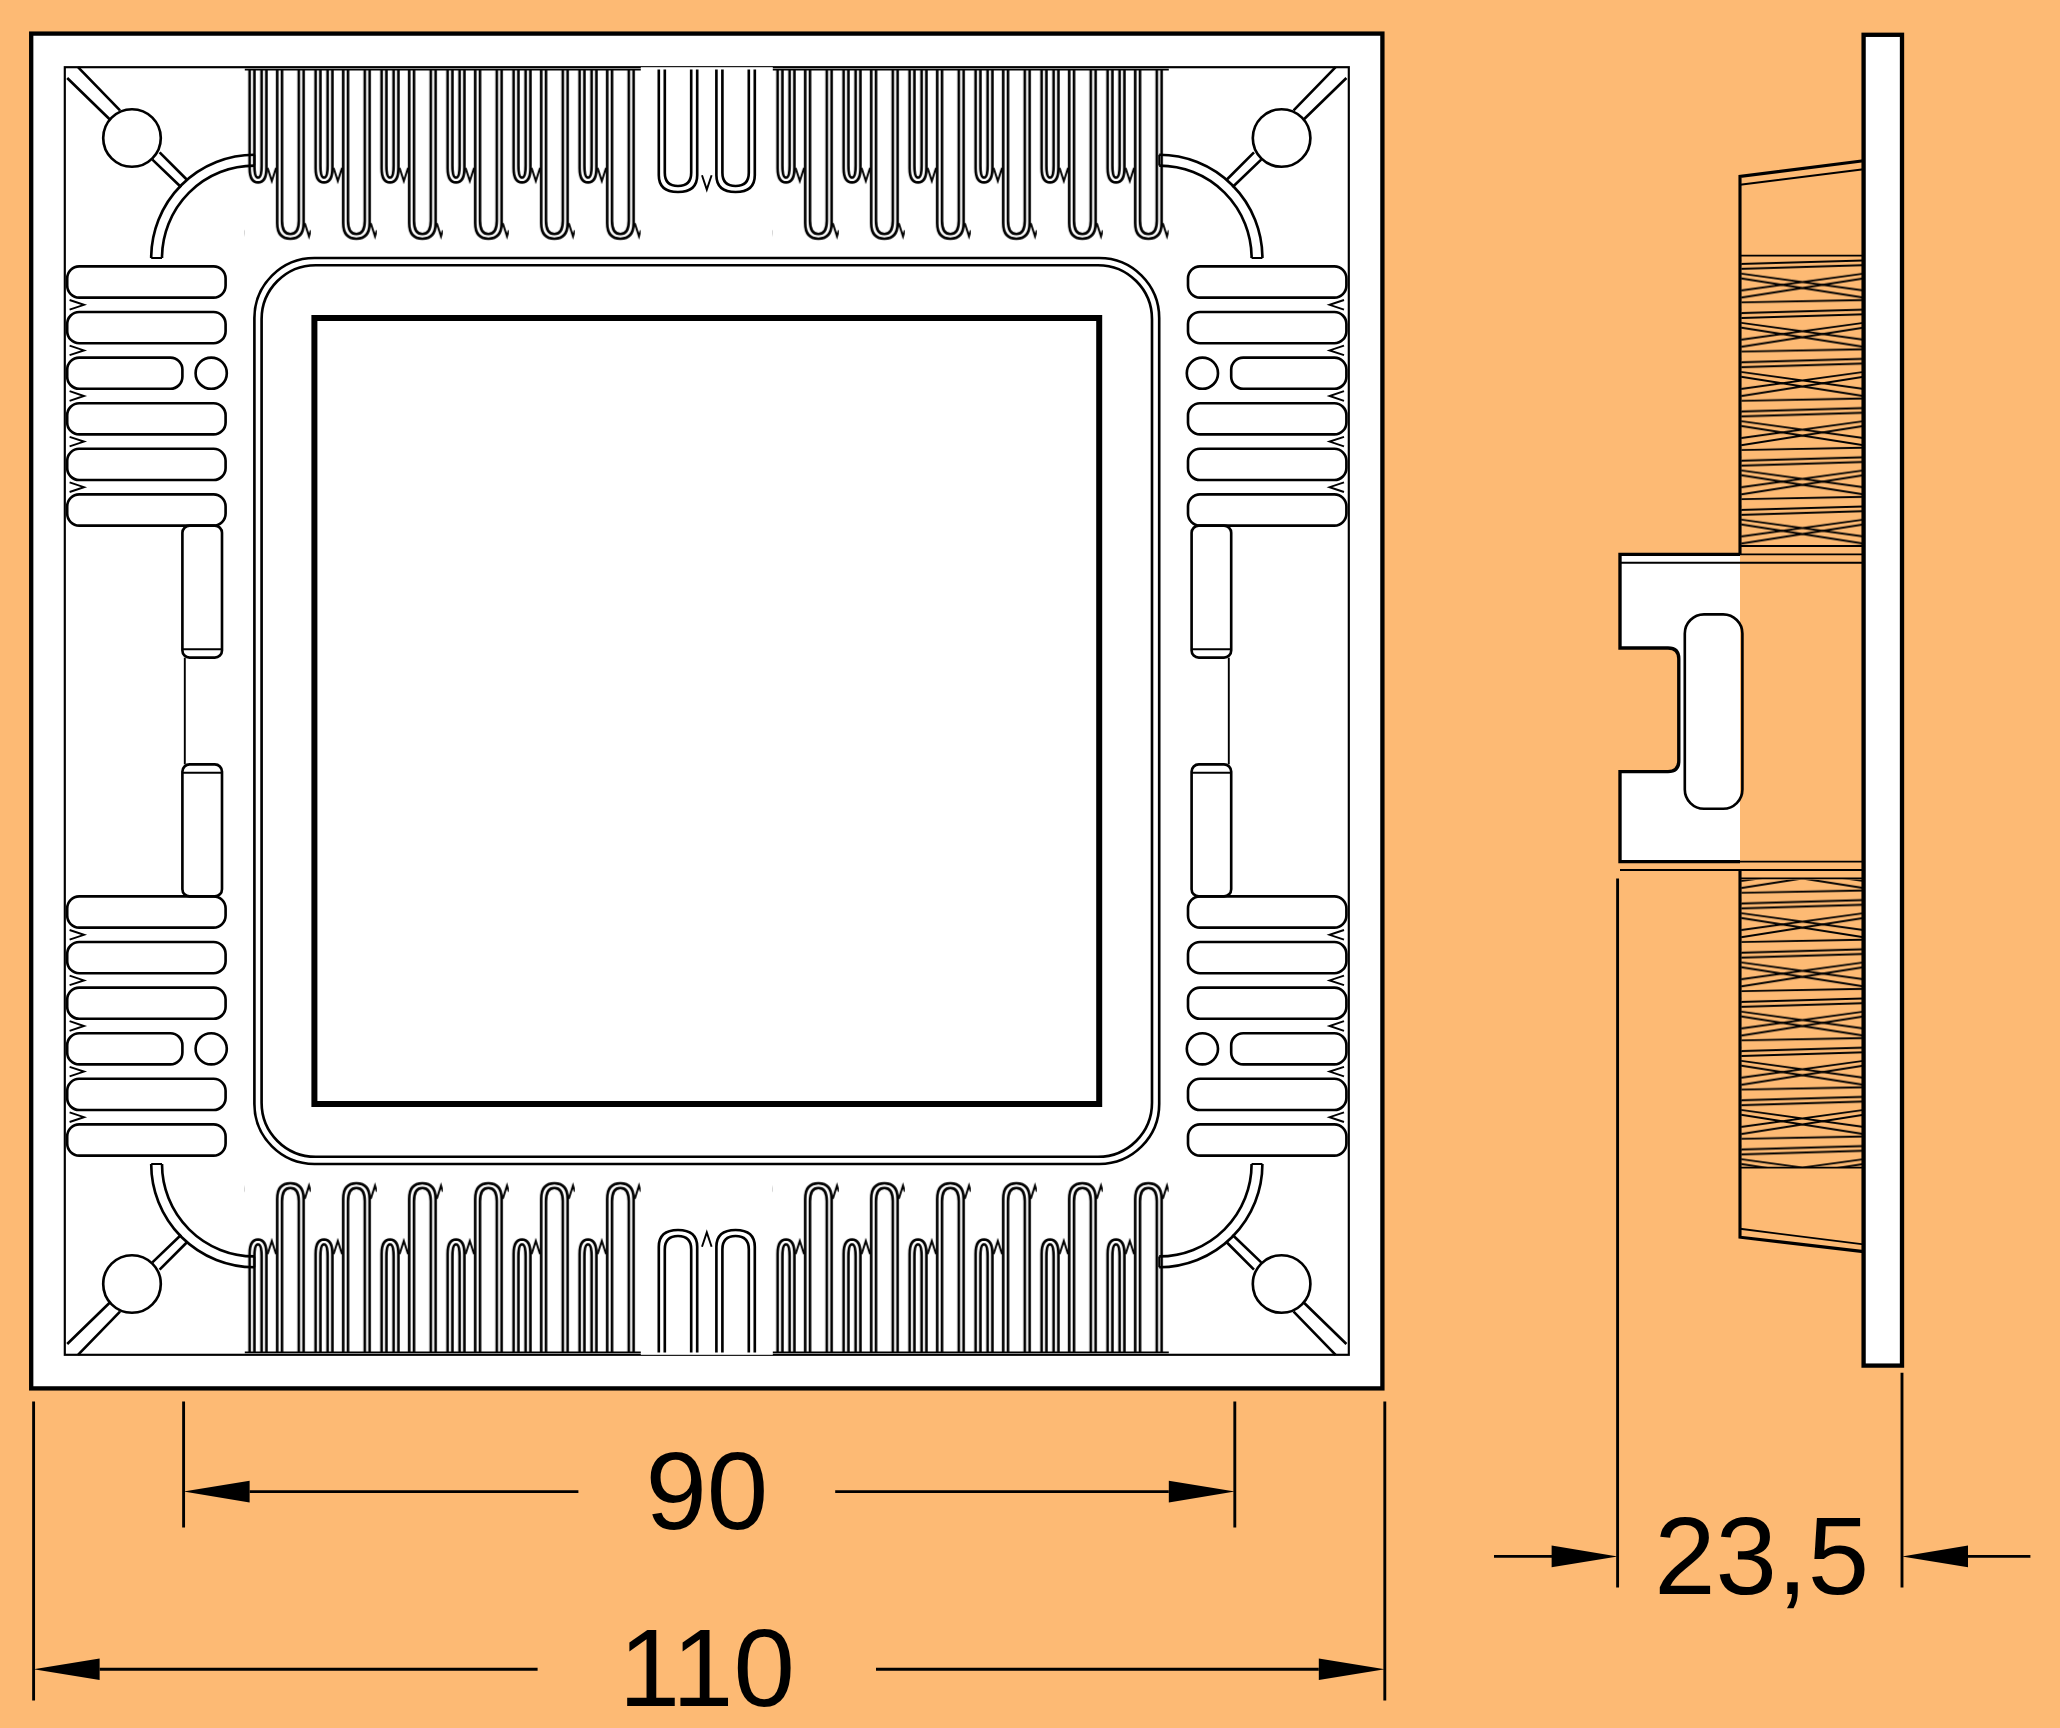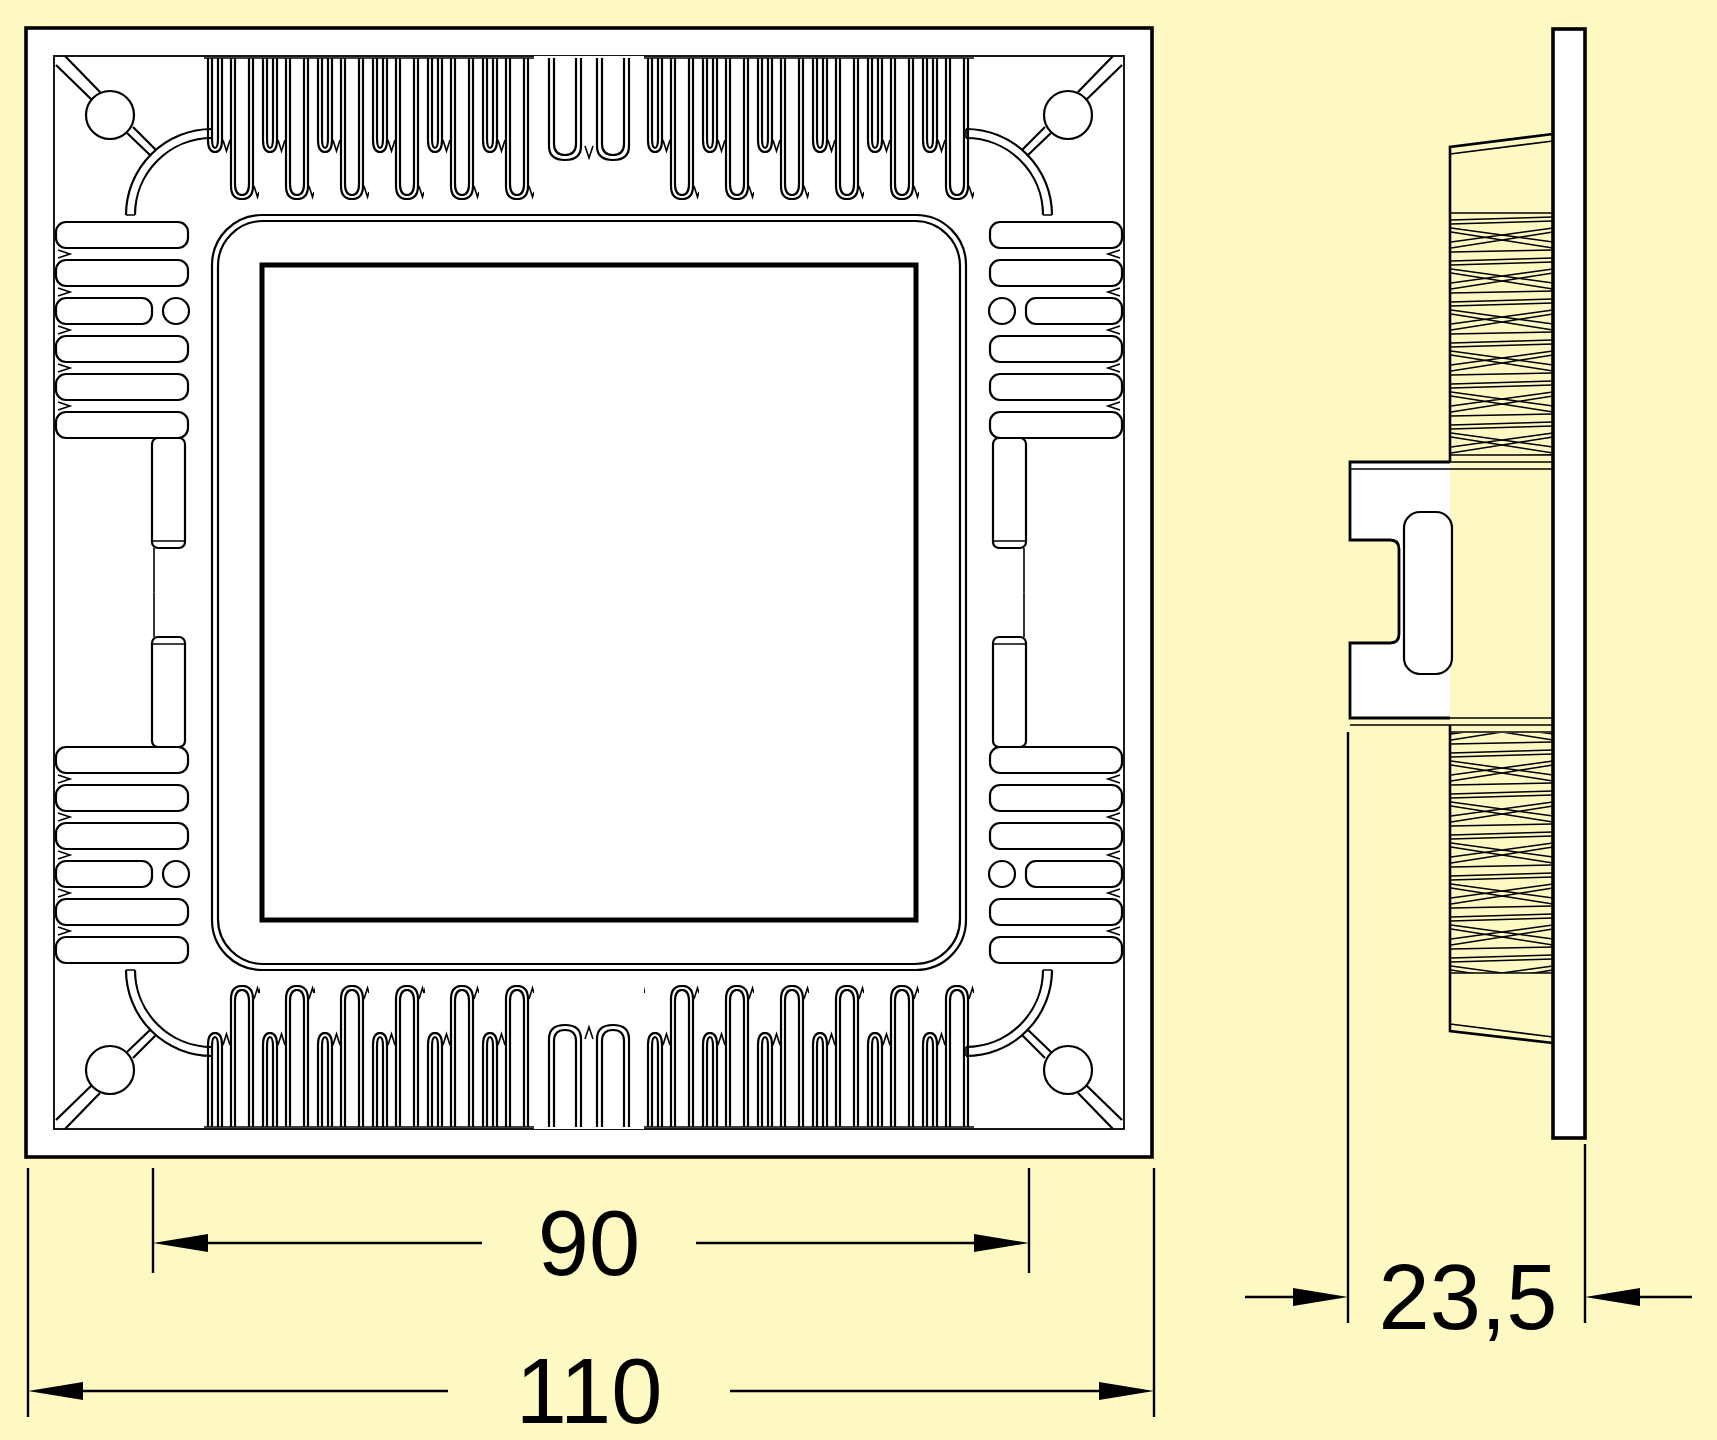--- a/index.html
+++ b/index.html
@@ -1,16 +1,16 @@
 <!DOCTYPE html>
 <html><head>
 <meta charset="utf-8">
 <style>
   html,body{margin:0;padding:0;background:#ffffff;}
-  .stage{width:1717px;height:1440px;position:relative;background:#fef9c3;}
+  .stage{width:1717px;height:1440px;position:relative;background:#fdba74;}
   svg{display:block;}
   .ln  {fill:none;stroke:#000;stroke-width:2.2;}
   .lnt {fill:none;stroke:#000;stroke-width:1.6;}
   .thick{fill:#fff;stroke:#000;stroke-width:3.6;}
   .thin {fill:none;stroke:#000;stroke-width:1.8;}
   .med  {fill:none;stroke:#000;stroke-width:2.6;}
   .wfill{fill:#fff;stroke:#000;stroke-width:2.2;}
   .clip {fill:#fff;stroke:#000;stroke-width:2.8;}
   .dim  {fill:none;stroke:#000;stroke-width:2.4;}
   .arrow{fill:#000;stroke:none;}

